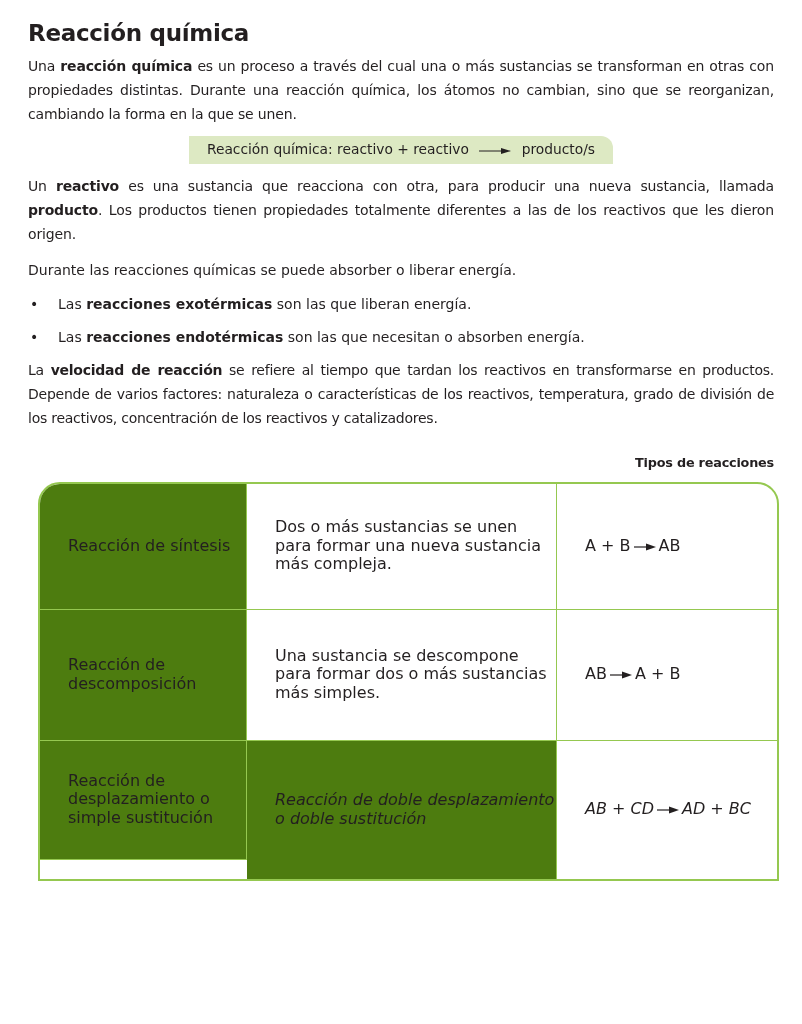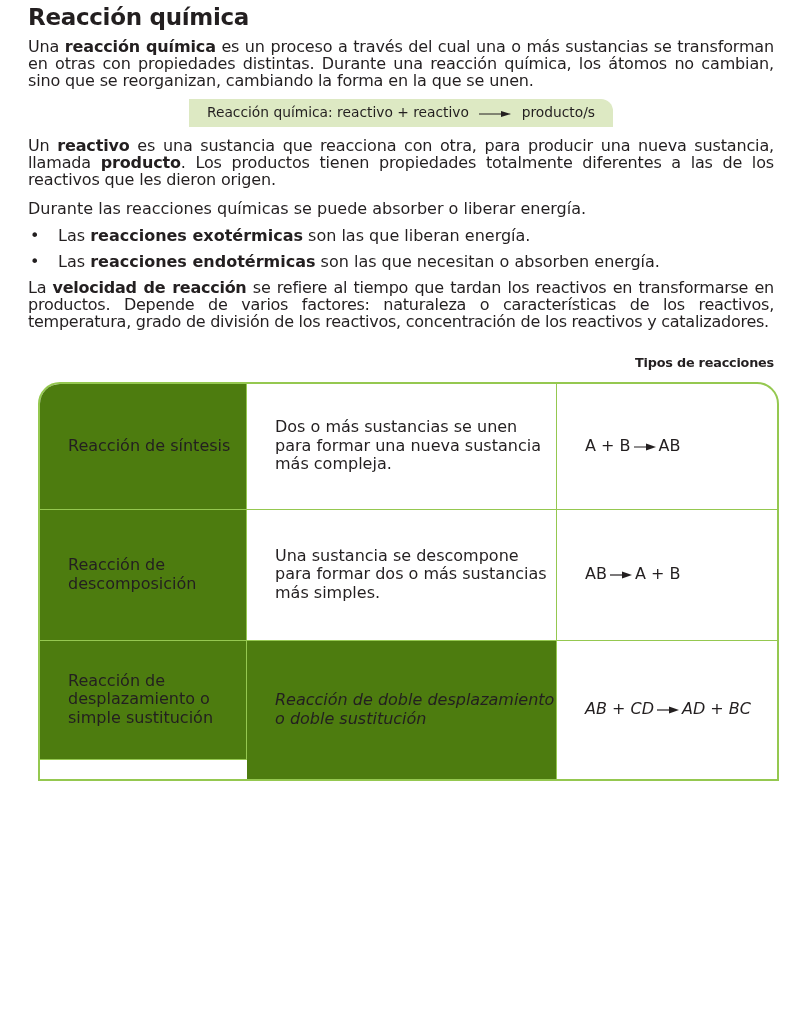--- a/index.html
+++ b/index.html
@@ -1,26 +1,26 @@
 <!DOCTYPE html>
 <html><head>
 <meta charset="utf-8">
 <style>
   html, body { margin: 0; padding: 0; background: #ffffff; }
   body {
     width: 802px; height: 1024px; overflow: hidden;
     font-family: "DejaVu Sans", sans-serif;
     color: #231f20;
   }
-  .page { position: relative; padding: 0 28px 0 28px; }
+  .page { position: relative; padding: 16px 28px 0 28px; }
   h1 {
     margin: 0; font-size: 23px; font-weight: bold; letter-spacing: -0.3px;
     line-height: 34px;
   }
-  p, li { font-size: 16px; line-height: 17px; }
+  p, li { font-size: 14px; line-height: 24px; }
   p { margin: 0; text-align: justify; }
   .p1 { margin-top: 4px; letter-spacing: -0.15px; }
   .formula-wrap { text-align: center; margin: 10px 0 10px 0; }
   .formula {
     display: inline-block; background: #dde9c3; padding: 3px 18px 3px 18px;
     border-radius: 0 12px 0 0; font-size: 13.8px; line-height: 21px; color: #231f20;
   }
   .arrow { display: inline-block; vertical-align: middle; margin: 0 6px; }
   .p2 { margin-top: 2px; letter-spacing: -0.15px; }
   .p3 { margin-top: 12px; }

